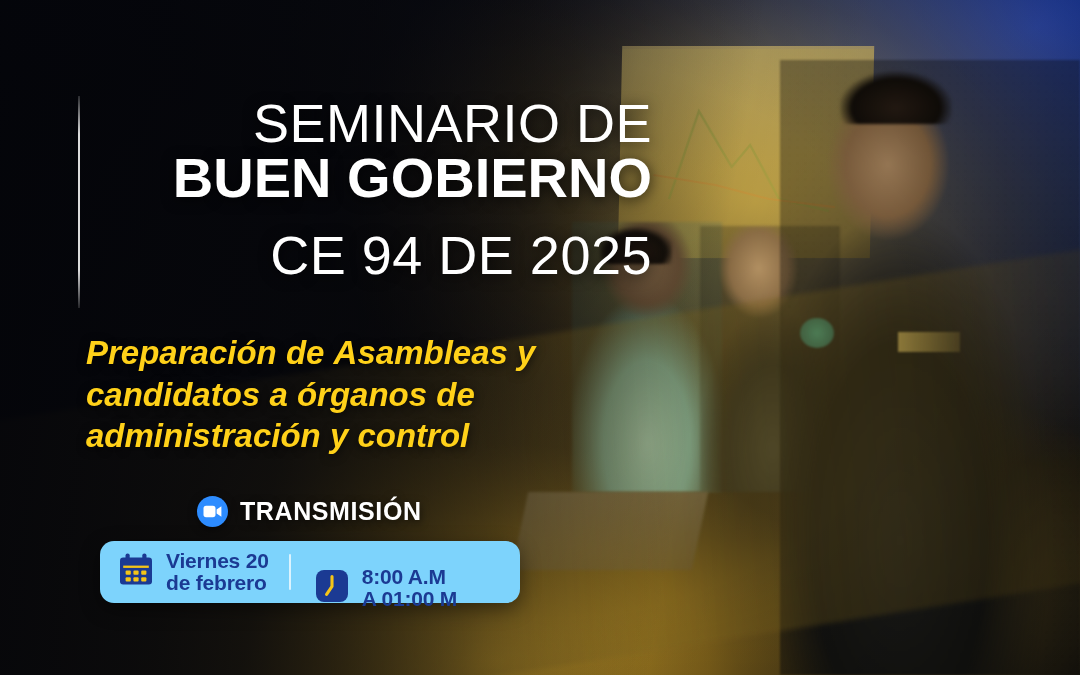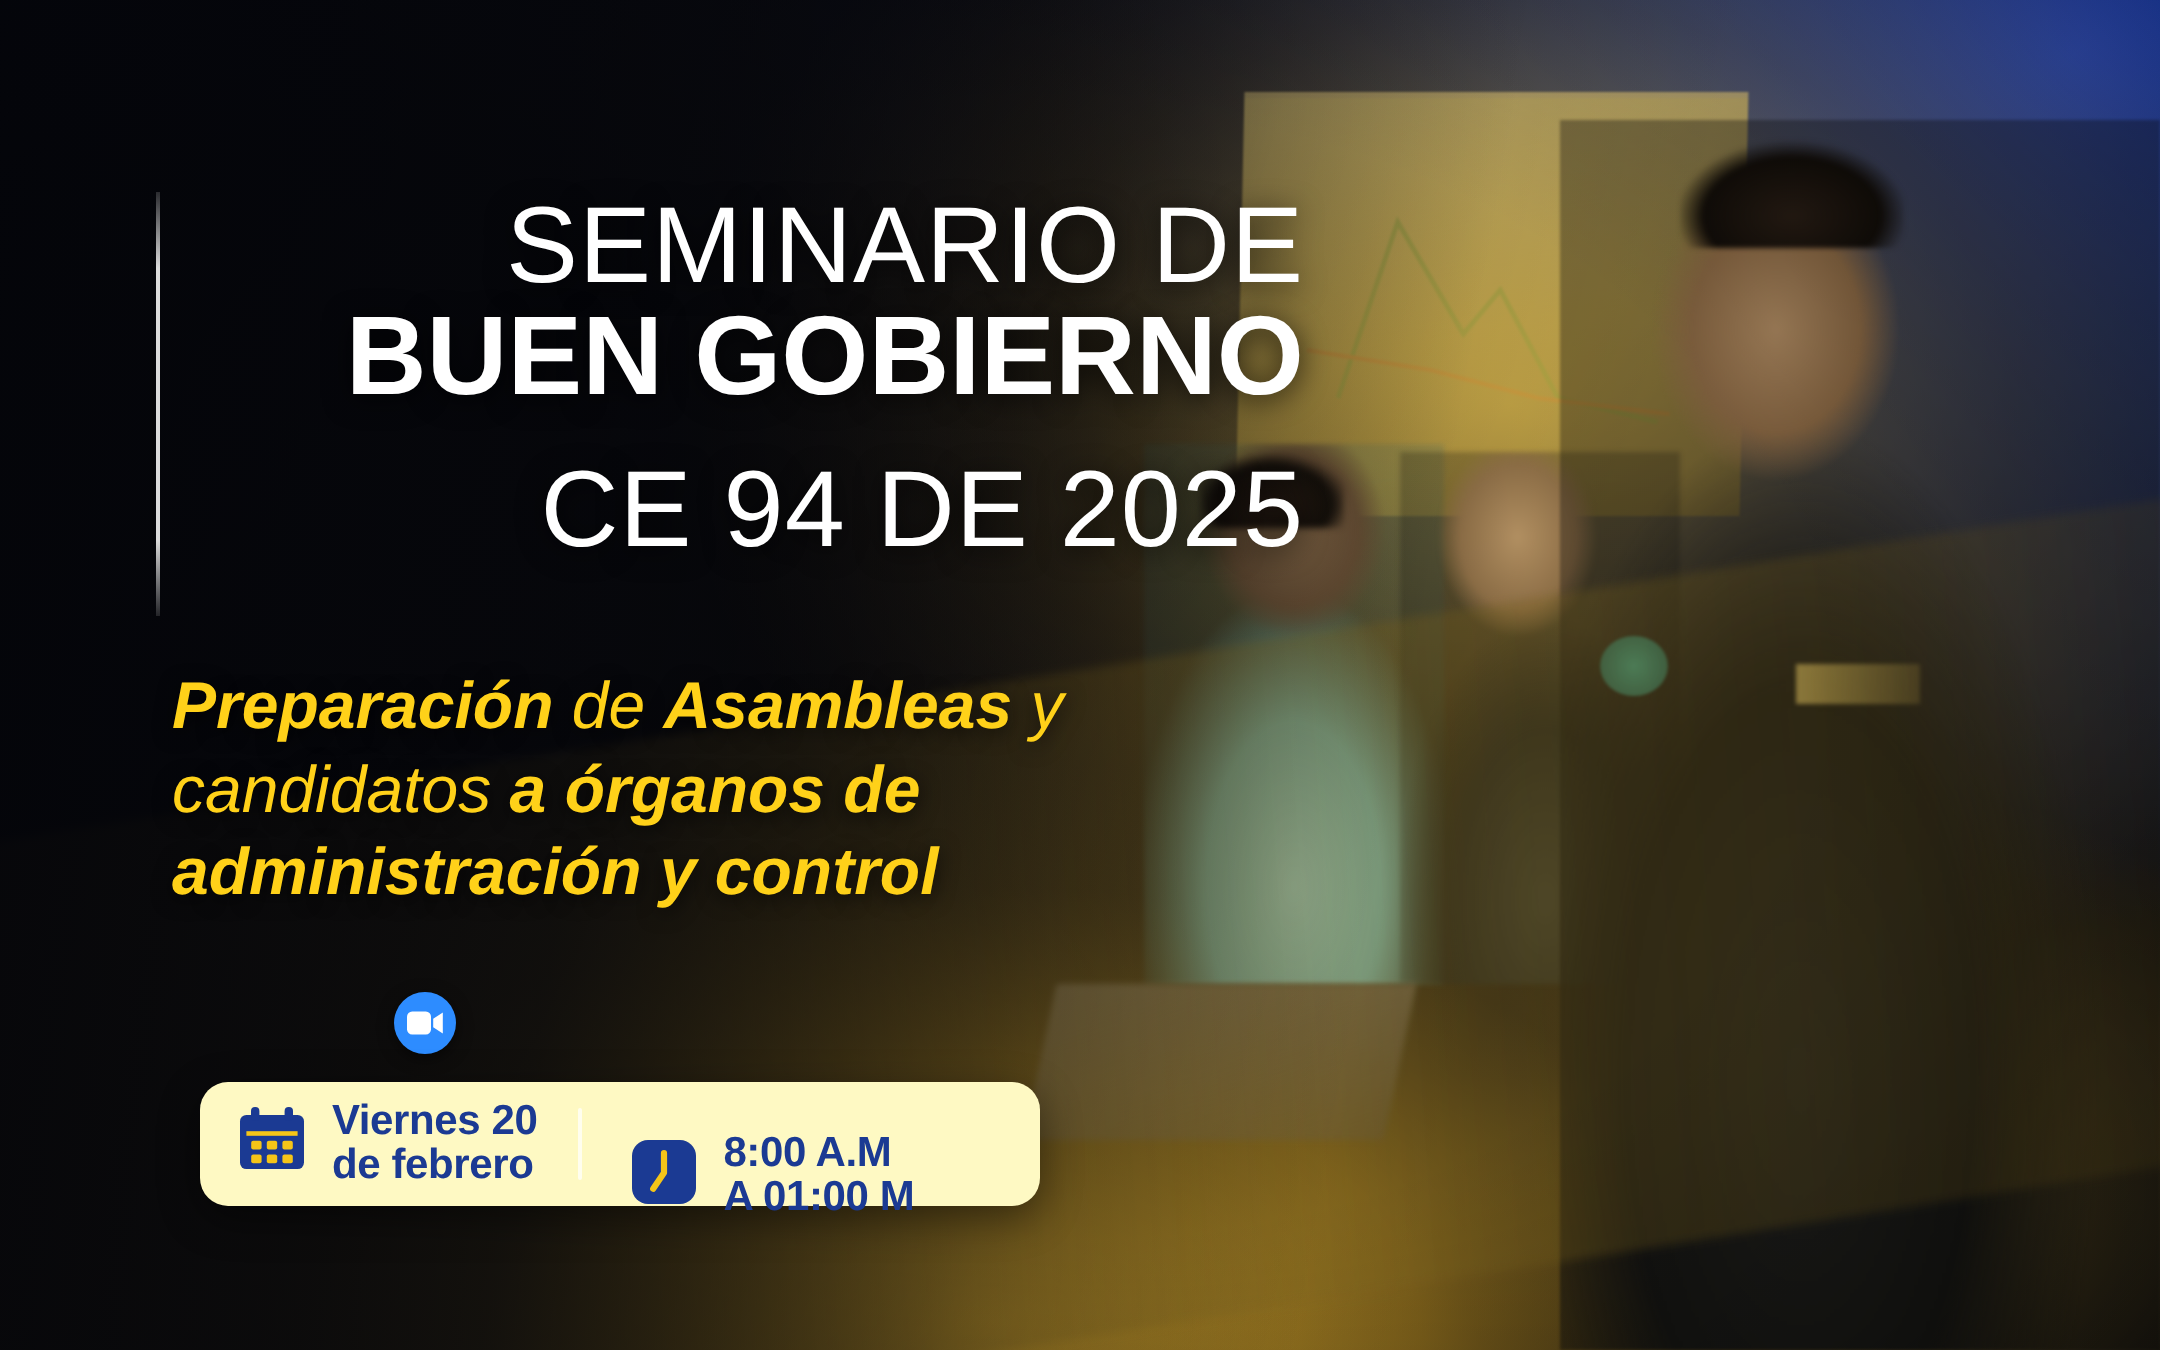--- a/index.html
+++ b/index.html
@@ -134,39 +134,39 @@
   .t1{ font-size:54px; font-weight:400; }
   .t2{ font-size:56px; font-weight:800; margin-top:2px; letter-spacing:0px; }
   .t3{ font-size:54px; font-weight:400; margin-top:26px; }
 
   .subtitle{
     position:absolute; left:86px; top:332px; width:580px;
     color:#FFD119; font-style:italic; font-size:33px; line-height:1.26;
     text-shadow:0 2px 10px rgba(0,0,0,.7);
   }
   .sub-b{ font-weight:800; }
-  .sub-n{ font-weight:400; }
+  .sub-n{ font-weight:700; }
 
   .broadcast{
     position:absolute; left:197px; top:496px;
     display:flex; align-items:center; gap:12px;
   }
   .zoom-icon{
     width:31px; height:31px; border-radius:50%;
     background:#2D8CFF; display:flex; align-items:center; justify-content:center;
     box-shadow:0 2px 8px rgba(0,0,0,.5);
   }
   .broadcast-label{
     color:#fff; font-size:25px; font-weight:800; letter-spacing:.6px;
     text-shadow:0 2px 9px rgba(0,0,0,.7);
   }
 
   .info-badge{
     position:absolute; left:100px; top:541px; width:420px; height:62px;
-    background:#fef9c3; border-radius:14px;
+    background:#7dd3fc; border-radius:14px;
     display:flex; align-items:center;
     box-shadow:0 6px 20px rgba(0,0,0,.45);
   }
   .badge-cell{ display:flex; align-items:center; gap:11px; }
   .cell-date{ padding-left:17px; }
   .cell-time{ padding-left:22px;margin-top:32px; }
   .badge-text{
     color:#1B3A93; font-size:21px; font-weight:800; line-height:1.07;
     letter-spacing:-.2px; white-space:nowrap;
   }
@@ -230,20 +230,21 @@
       </div>
     </div>
 
     <div class="broadcast">
       <span class="zoom-icon">
         <svg width="19" height="13" viewBox="0 0 19 13" aria-hidden="true">
           <rect x="0.5" y="0.8" width="12" height="11.4" rx="2.6" fill="#ffffff"></rect>
           <path d="M13.6 4.4 L18.4 1.2 V11.8 L13.6 8.6 Z" fill="#ffffff"></path>
         </svg>
       </span>
+      <span class="broadcast-label">TRANSMISIÓN</span>
     </div>
 
     <div class="info-badge">
 
       <div class="badge-cell cell-date">
         <span class="cal-icon">
           <svg width="38" height="38" viewBox="0 0 38 38" aria-hidden="true">
             <rect x="3" y="6.5" width="32" height="27" rx="3.2" fill="#1B3A93"></rect>
             <rect x="8.5" y="2.5" width="4.2" height="7" rx="2" fill="#1B3A93"></rect>
             <rect x="25.3" y="2.5" width="4.2" height="7" rx="2" fill="#1B3A93"></rect>

